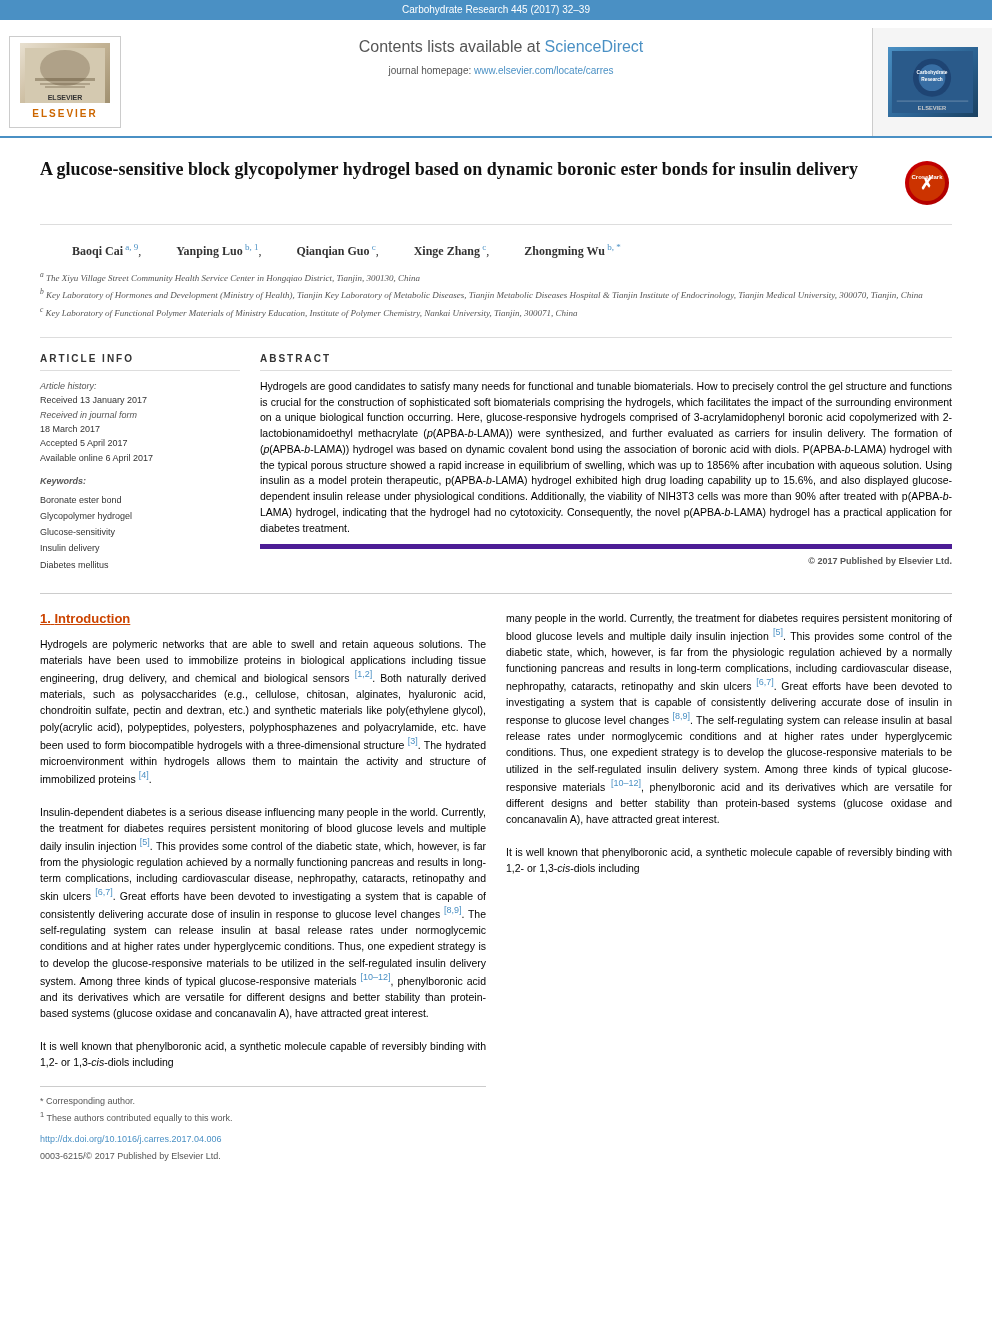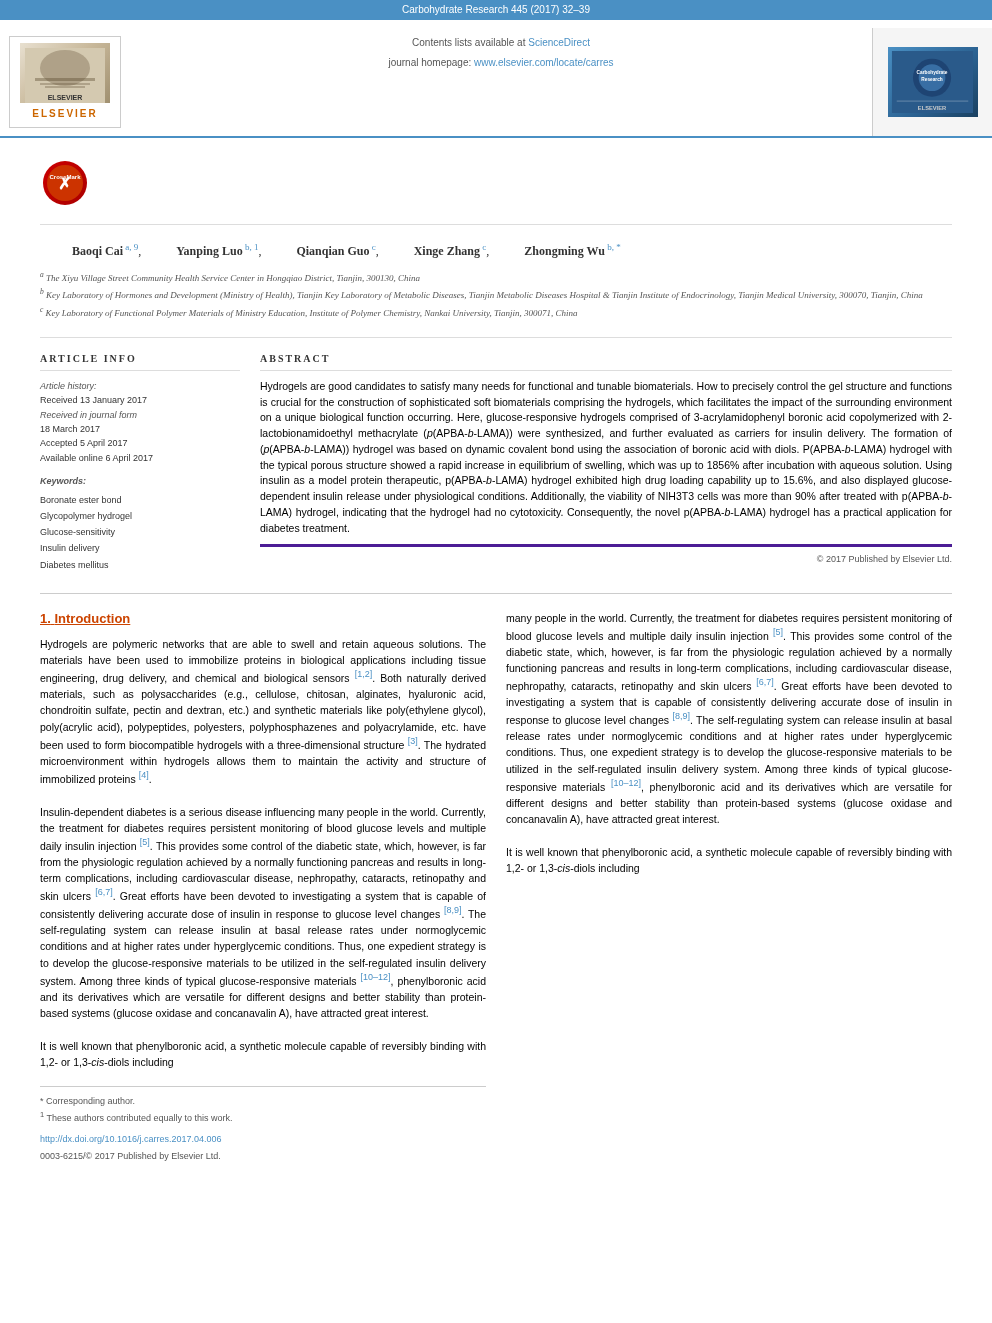--- a/index.html
+++ b/index.html
@@ -59,21 +59,21 @@
       letter-spacing: 2px;
     }
     .journal-center {
       flex: 1;
       display: flex;
       flex-direction: column;
       align-items: center;
       padding: 8px 20px;
     }
     .contents-line {
-      font-size: 10px;
+      font-size: 16px;
       color: #555;
       font-family: Arial, sans-serif;
       margin-bottom: 6px;
     }
     .contents-line a {
       color: #4a90c4;
       text-decoration: none;
     }
     .journal-title-main {
       font-size: 22px;
@@ -195,21 +195,21 @@
       flex-shrink: 0;
     }
     .abstract-col {
       flex: 1;
     }
     .section-heading {
       font-size: 10px;
       font-weight: bold;
       letter-spacing: 2px;
       color: #333;
-      font-family: Liberation Serif, serif;
+      font-family: Liberation Sans, sans-serif;
       text-transform: uppercase;
       margin-bottom: 8px;
       border-bottom: 1px solid #ddd;
       padding-bottom: 4px;
     }
     .article-history {
       font-size: 9px;
       color: #333;
       font-family: Arial, sans-serif;
       line-height: 1.6;
@@ -245,21 +245,22 @@
     .abstract-text em {
       font-style: italic;
     }
     .copyright-line {
       font-size: 9px;
       color: #555;
       font-family: Arial, sans-serif;
       text-align: right;
       margin-top: 8px;
       padding-top: 6px;
-      border-top: 3px solid #4c1d95;
+      border-top: 5px solid #4c1d95;
+      font-weight: bold;
     }
     .divider-line {
       border: none;
       border-top: 1px solid #ccc;
       margin: 16px 0;
     }
     .body-two-col {
       display: flex;
       gap: 20px;
     }
@@ -364,20 +365,21 @@
         <rect x="5" y="52" width="75" height="1" fill="#fff" opacity="0.3"></rect>
         <text x="42" y="62" font-size="6" fill="#ccc" text-anchor="middle" font-family="Arial">ELSEVIER</text>
       </svg>
     </div>
   </div>
 </div>
 
 <div class="main-content">
 
   <div class="article-title-section">
+    <div class="article-title">A glucose-sensitive block glycopolymer hydrogel based on dynamic boronic ester bonds for insulin delivery</div>
     <div class="crossmark-icon">
       <div class="crossmark-circle">
         <svg width="36" height="36" viewBox="0 0 36 36" xmlns="http://www.w3.org/2000/svg">
           <circle cx="18" cy="18" r="18" fill="#cc3300"></circle>
           <text x="18" y="24" font-size="16" fill="#fff" text-anchor="middle" font-family="Arial" font-weight="bold">✗</text>
           <text x="18" y="14" font-size="6" fill="#fff" text-anchor="middle" font-family="Arial">CrossMark</text>
         </svg>
       </div>
     </div>
   </div>

